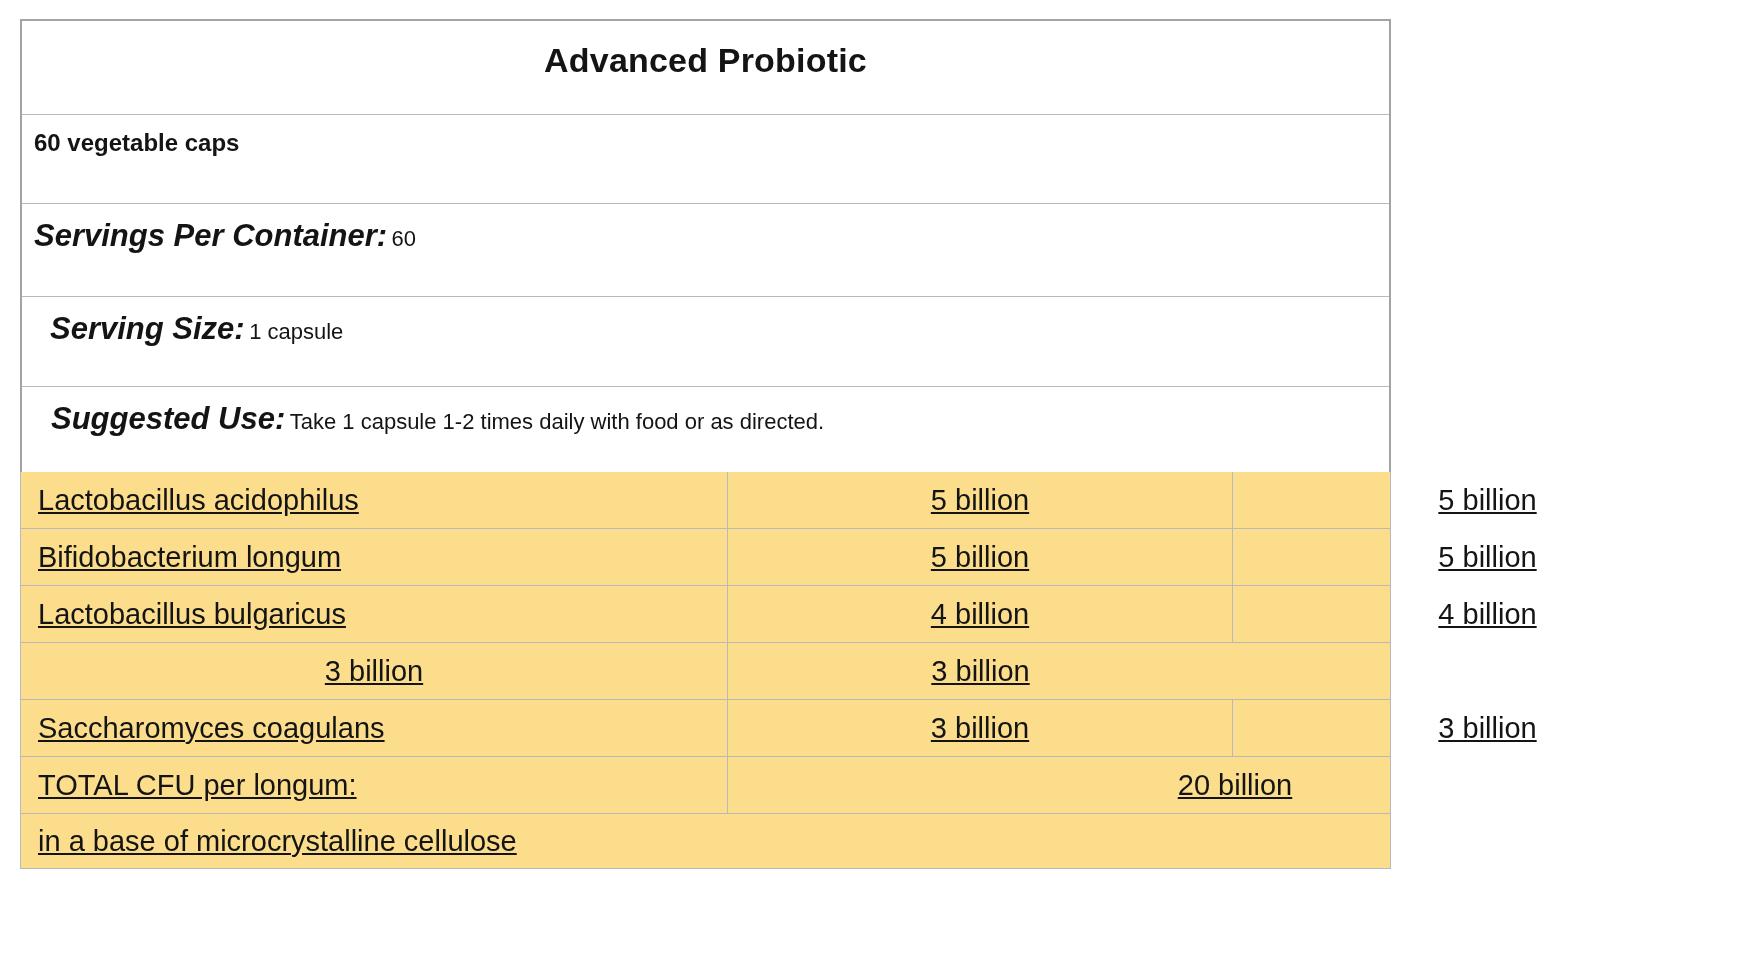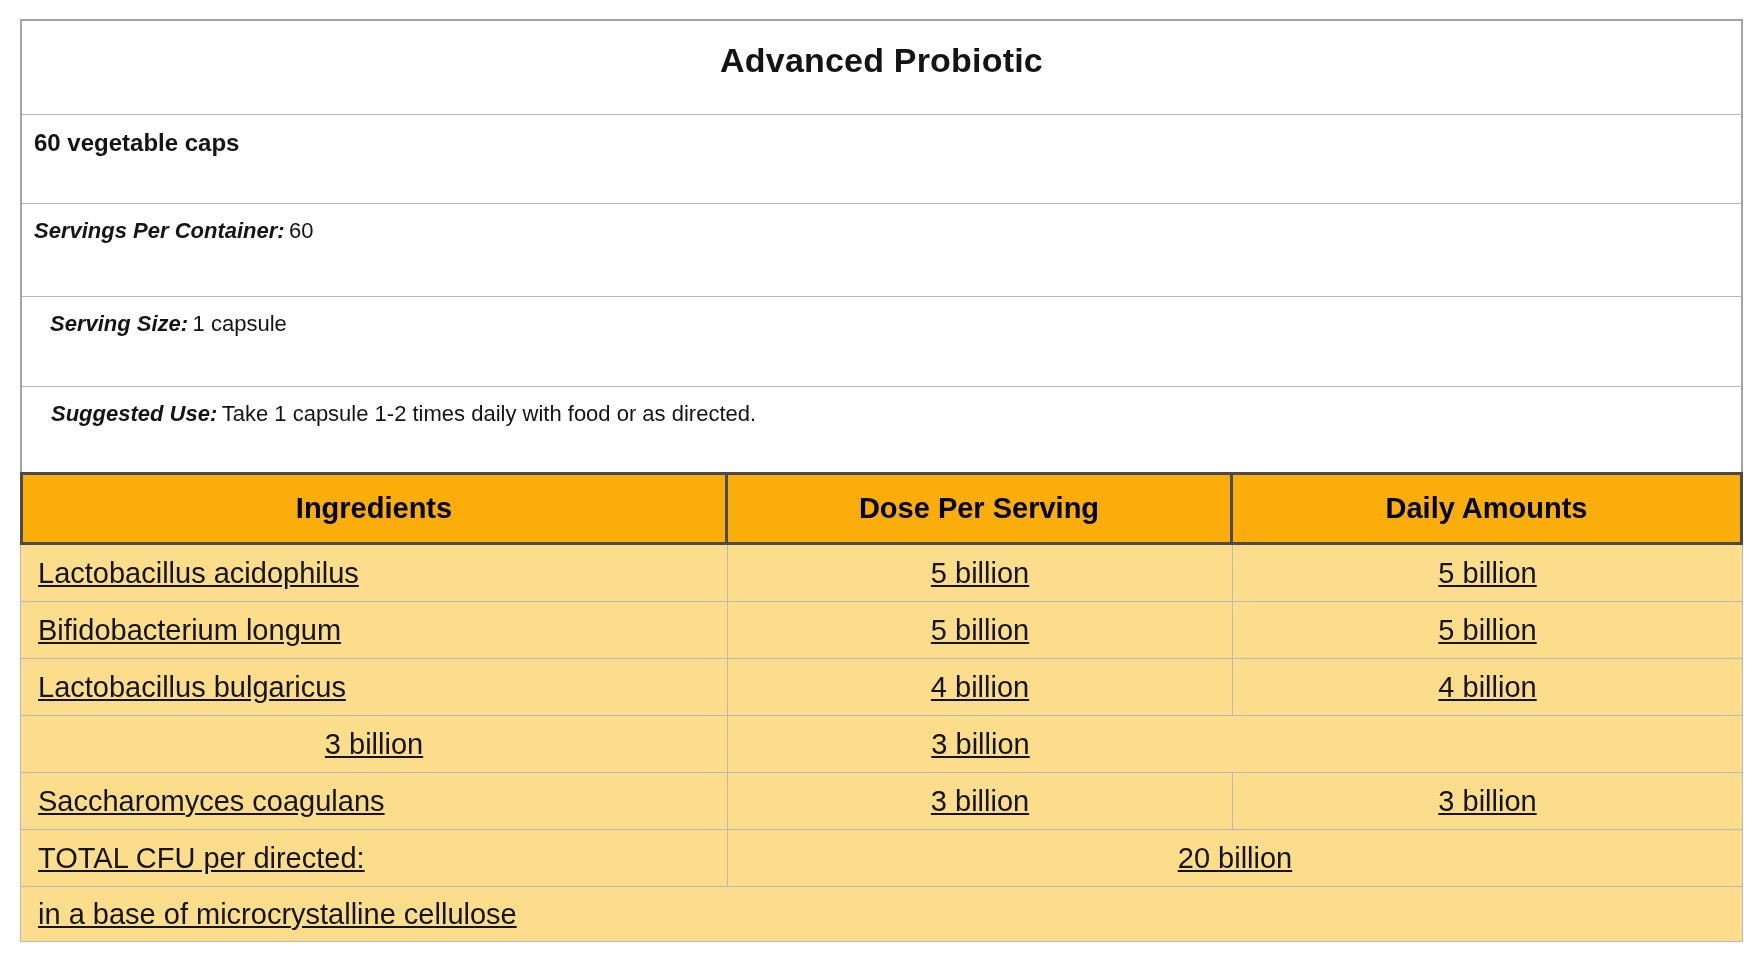--- a/index.html
+++ b/index.html
@@ -11,21 +11,21 @@
     --ink:#141414;
     --link:#16394F;
   }
   html,body{
     margin:0;padding:0;background:#ffffff;
     width:1763px;height:969px;overflow:hidden;
     font-family:"Liberation Sans","DejaVu Sans",sans-serif;
     color:var(--ink);
   }
   .sheet{
-    position:absolute;left:20px;top:19px;width:1723px;
+    position:absolute;left:20px;top:19px;width:1371px;
     box-sizing:border-box;
   }
   
   .info-section{
     box-sizing:border-box;
     border:2px solid var(--outer-border);
     border-bottom:none;
     background:#ffffff;
   }
   .info-row{
@@ -34,21 +34,21 @@
     padding:14px 12px 0 12px;
   }
   .info-row:last-child{border-bottom:none;padding-left:29px;}
   .row-title{height:94px;text-align:center;padding-top:20px;}
   .row-title .t{font-size:34px;font-weight:700;letter-spacing:.2px;}
   .row-caps{height:89px;}
   .row-caps .t{font-size:24px;font-weight:700;}
   .row-servings{height:93px;}
   .row-size{height:90px;padding-left:28px;}
   .row-use{height:85px;}
-  .lbl{font-size:22px;font-weight:700;font-style:italic;}
+  .lbl{font-size:31px;font-weight:700;font-style:italic;}
   .val{font-size:22px;font-weight:400;}
   
   .tbl{box-sizing:border-box;}
   .hdr{
     display:grid;
     grid-template-columns:705px 505px 507px;
     background:var(--orange);
     border:3px solid var(--dark-border);
     box-sizing:border-box;
     height:73px;
@@ -111,25 +111,20 @@
       <span class="lbl">Serving Size:</span>
       <span class="val">1 capsule</span>
     </div>
     <div class="info-row row-use">
       <span class="lbl">Suggested Use:</span>
       <span class="val">Take 1 capsule 1-2 times daily with food or as directed.</span>
     </div>
   </div>
 
   <div class="tbl">
-    <div class="hdr">
-      <div class="hdr-cell">Ingredients</div>
-      <div class="hdr-cell">Dose Per Serving</div>
-      <div class="hdr-cell">Daily Amounts</div>
-    </div>
 
     <div class="body">
       <div class="b-row">
         <div class="cell name">Lactobacillus acidophilus</div>
         <div class="cell num">5 billion</div>
         <div class="cell num">5 billion</div>
       </div>
       <div class="b-row">
         <div class="cell name">Bifidobacterium longum</div>
         <div class="cell num">5 billion</div>
@@ -143,21 +138,21 @@
       <div class="b-row">
         <div class="cell num">3 billion</div>
         <div class="cell num">3 billion</div>
       </div>
       <div class="b-row">
         <div class="cell name">Saccharomyces coagulans</div>
         <div class="cell num">3 billion</div>
         <div class="cell num">3 billion</div>
       </div>
       <div class="b-row row-total">
-        <div class="cell name">TOTAL CFU per directed:</div>
+        <div class="cell name">TOTAL CFU per longum:</div>
         <div class="cell num merged">20 billion</div>
       </div>
       <div class="b-row row-base">
         <div class="cell name">in a base of microcrystalline cellulose</div>
       </div>
     </div>
   </div>
 
 </div>
 

